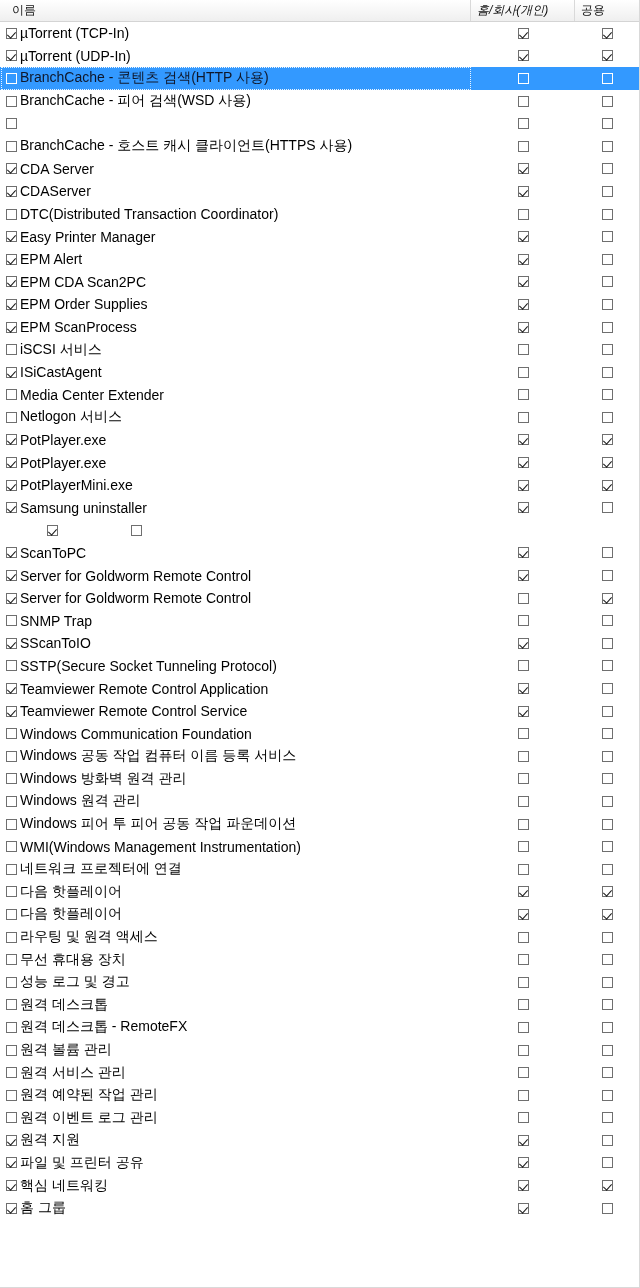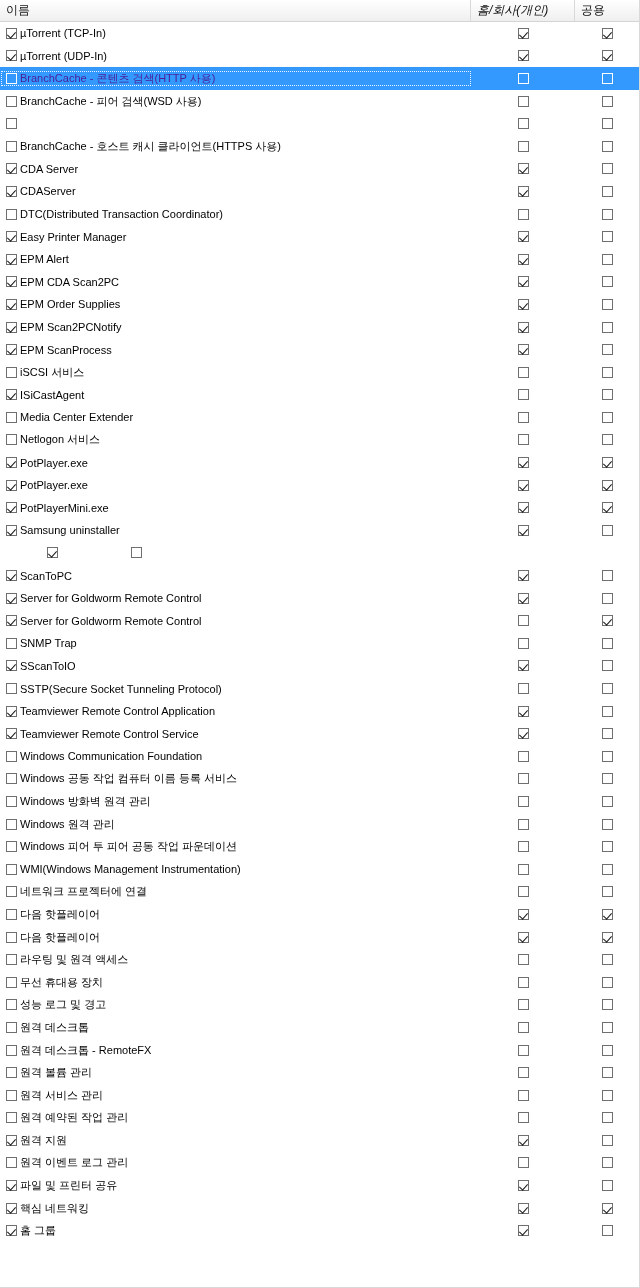--- a/index.html
+++ b/index.html
@@ -31,39 +31,38 @@
   }
   .hcol {
     height: 100%;
     display: flex;
     align-items: center;
     padding-left: 6px;
     border-right: 1px solid #d9d9d9;
     overflow: hidden;
     white-space: nowrap;
   }
-  .hcol.name { flex: 1 1 auto; }
+  .hcol.name { flex: 1 1 auto; margin-left: 6px; }
   .hcol.profile { width: 104px; flex: 0 0 104px; font-style: italic; }
   .hcol.pub { width: 64px; flex: 0 0 64px; border-right: none; }
 
   
   .lv-body {
     position: relative;
   }
   .row {
     display: flex;
     height: 22.6px;
-    align-items: center;
-    font-size: 11px;
+    font-size: 14px;
     color: #000000;
     white-space: nowrap;
   }
   .row.selected {
     background: #3399ff;
-    color: #4c1d95;
+    color: #0f172a;
   }
   .cell-name {
     flex: 1 1 auto;
     display: flex;
     align-items: center;
     padding-left: 6px;
     overflow: hidden;
   }
   .cell-mid {
     width: 104px;
@@ -284,32 +283,20 @@
         <div class="cell-mid">
           <span class="cb checked"></span>
         </div>
         <div class="cell-pub">
           <span class="cb"></span>
         </div>
       </div>
       <div class="row">
         <div class="cell-name">
           <span class="cb checked"></span>
-          <span class="label">EPM Scan2PCNotify</span>
-        </div>
-        <div class="cell-mid">
-          <span class="cb checked"></span>
-        </div>
-        <div class="cell-pub">
-          <span class="cb"></span>
-        </div>
-      </div>
-      <div class="row">
-        <div class="cell-name">
-          <span class="cb checked"></span>
           <span class="label">EPM ScanProcess</span>
         </div>
         <div class="cell-mid">
           <span class="cb checked"></span>
         </div>
         <div class="cell-pub">
           <span class="cb"></span>
         </div>
       </div>
       <div class="row">
@@ -711,37 +698,37 @@
         </div>
         <div class="cell-mid">
           <span class="cb"></span>
         </div>
         <div class="cell-pub">
           <span class="cb"></span>
         </div>
       </div>
       <div class="row">
         <div class="cell-name">
+          <span class="cb"></span>
+          <span class="label">원격 이벤트 로그 관리</span>
+        </div>
+        <div class="cell-mid">
+          <span class="cb"></span>
+        </div>
+        <div class="cell-pub">
+          <span class="cb"></span>
+        </div>
+      </div>
+      <div class="row">
+        <div class="cell-name">
           <span class="cb checked"></span>
           <span class="label">원격 지원</span>
         </div>
         <div class="cell-mid">
           <span class="cb checked"></span>
-        </div>
-        <div class="cell-pub">
-          <span class="cb"></span>
-        </div>
-      </div>
-      <div class="row">
-        <div class="cell-name">
-          <span class="cb"></span>
-          <span class="label">원격 이벤트 로그 관리</span>
-        </div>
-        <div class="cell-mid">
-          <span class="cb"></span>
         </div>
         <div class="cell-pub">
           <span class="cb"></span>
         </div>
       </div>
       <div class="row">
         <div class="cell-name">
           <span class="cb checked"></span>
           <span class="label">파일 및 프린터 공유</span>
         </div>

